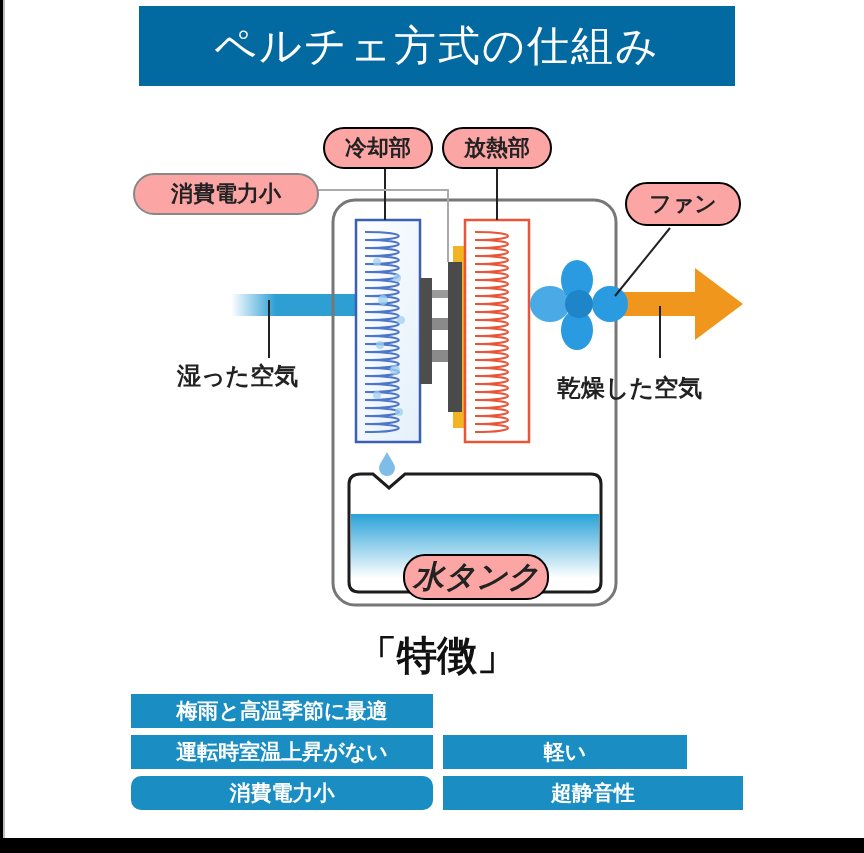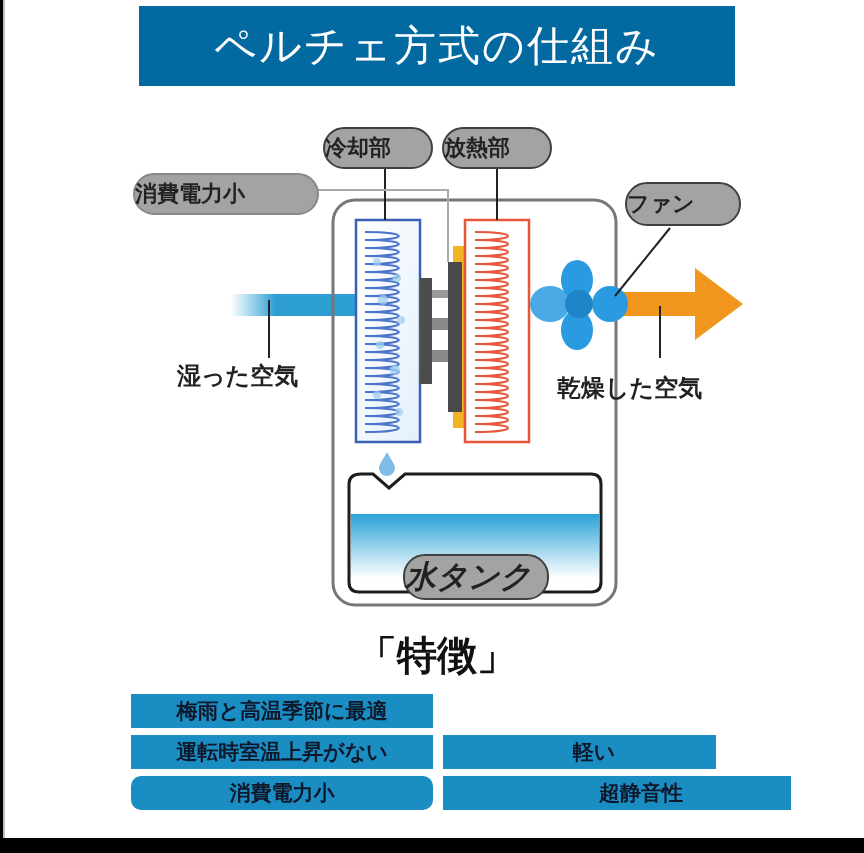--- a/index.html
+++ b/index.html
@@ -15,31 +15,31 @@
       position: absolute; left: 134px; top: 6px; width: 596px; height: 80px; background: #0369a1;
       color: #fff; display: flex; align-items: center; justify-content: center;
       font-size: 42px; letter-spacing: 2px; font-family: "DejaVu Serif", serif;
     }
     svg.diagram { position: absolute; left: 0; top: 0; }
     .label {
       position: absolute; font-size: 24px; color: #222; white-space: nowrap; font-weight: bold;
       font-family: Liberation Serif, serif;
     }
     .pill {
-      position: absolute; border: 2px solid #404040; border-radius: 22px; background: #a3a3a3;
-      font-size: 22px; font-weight: bold; color: #222; display: flex; align-items: center; 
+      position: absolute; border: 2px solid #000000; border-radius: 22px; background: #fca5a5;
+      font-size: 22px; font-weight: bold; color: #222; display: flex; align-items: center; justify-content: center;
       white-space: nowrap; font-family: "DejaVu Serif", serif;
     }
     .pill.light { border-color: #888; }
     .features-title {
       position: absolute; left: 0; width: 864px; top: 628px; text-align: center;
       font-size: 40px; font-weight: bold; color: #111; font-family: "DejaVu Serif", serif;
     }
     .feature {
-      position: absolute; height: 34px; background: #1a8ec2; color: #0f172a; font-size: 21px; font-weight: bold;
+      position: absolute; height: 34px; background: #1a8ec2; color: #ffffff; font-size: 21px; font-weight: bold;
       display: flex; align-items: center; justify-content: center; white-space: nowrap;
       font-family: "DejaVu Serif", serif;
     }
   </style>
 </head>
 <body>
 
 <div class="page">
 
   <div class="title-bar">
@@ -131,15 +131,15 @@
   <div class="label" style="left:552px;top:372px;">乾燥した空気</div>
   <div class="pill" style="left:398px;top:554px;width:142px;height:42px;font-size:31px;font-style:italic;">
     <span>水タンク</span>
   </div>
 
   <div class="features-title">「特徴」</div>
 
   <div class="feature" style="left:126px;top:694px;width:302px;">梅雨と高温季節に最適</div>
   <div class="feature" style="left:126px;top:735px;width:302px;">運転時室温上昇がない</div>
   <div class="feature" style="left:126px;top:776px;width:302px;border-radius:10px;">消費電力小</div>
-  <div class="feature" style="left:438px;top:735px;width:244px;padding-left:29px;">軽い</div>
-  <div class="feature" style="left:438px;top:776px;width:300px;padding-left:48px;">超静音性</div>
+  <div class="feature" style="left:438px;top:735px;width:244px;">軽い</div>
+  <div class="feature" style="left:438px;top:776px;width:300px;">超静音性</div>
 </div>
 
 </body></html>

